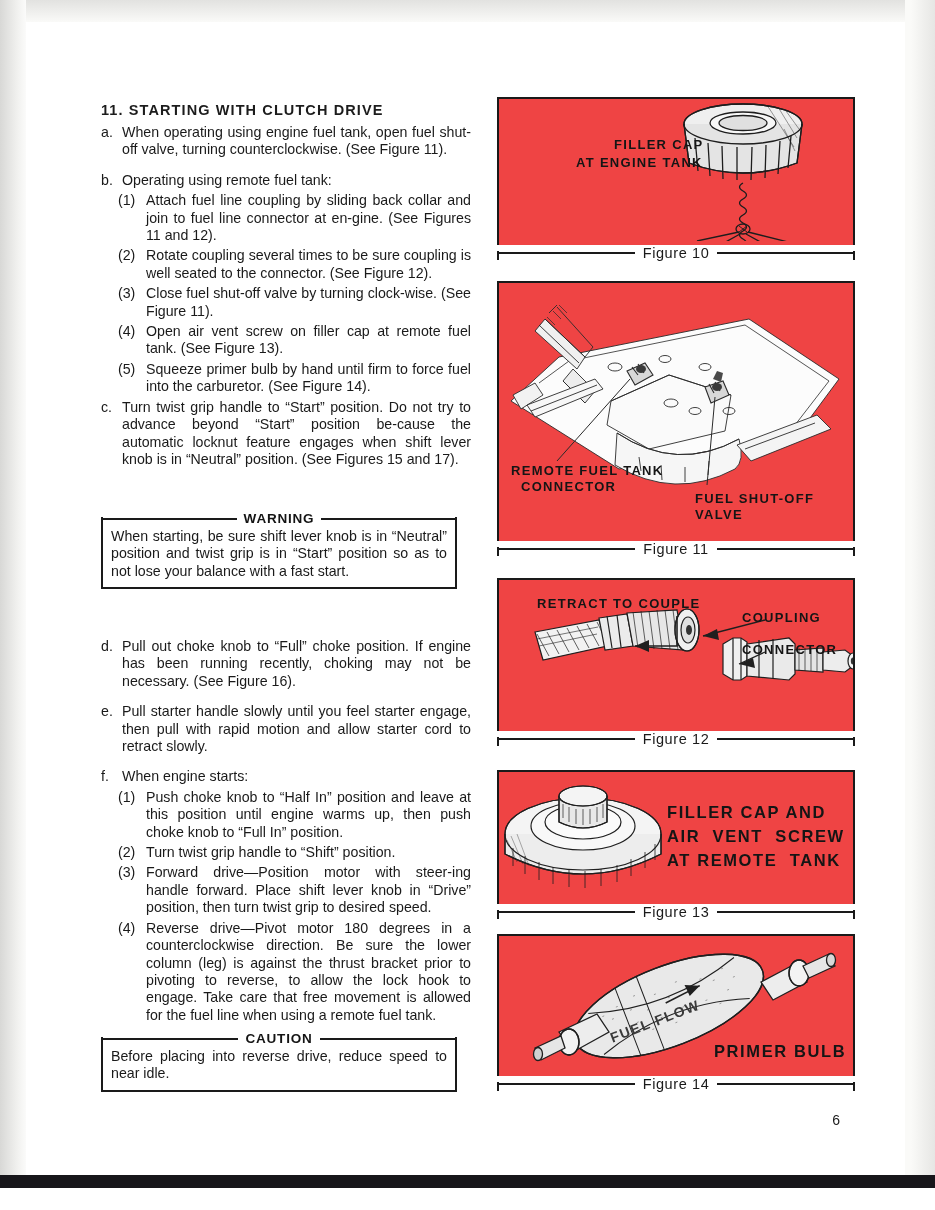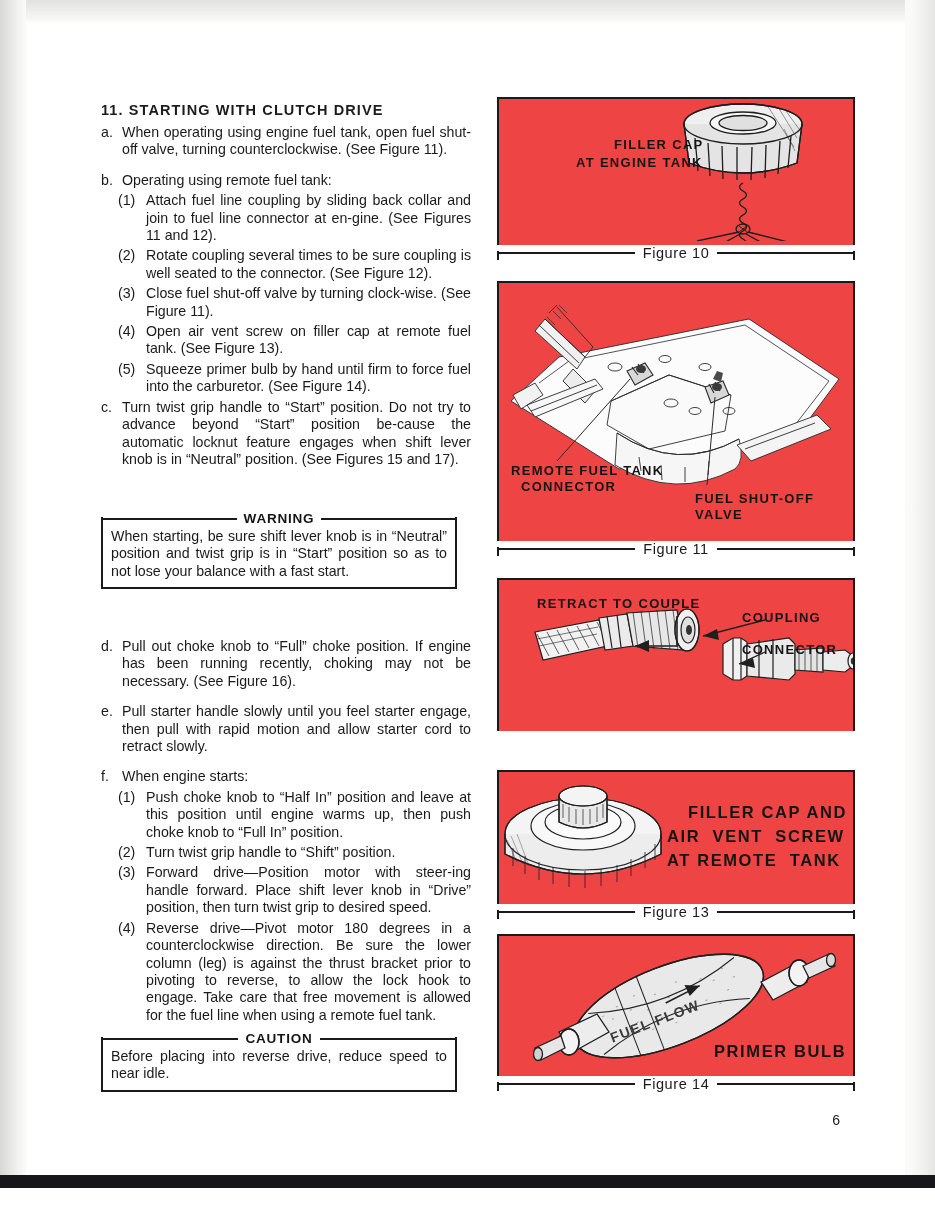--- a/index.html
+++ b/index.html
@@ -449,25 +449,32 @@
           <path d="M108 66 L122 60 L122 72 Z" fill="#1f1f1f" stroke="none"></path>
 
           <path d="M238 40 L176 56" stroke-width="1.3"></path>
           <path d="M176 56 L190 49 L192 60 Z" fill="#1f1f1f" stroke="none"></path>
 
           <path d="M238 72 L212 84" stroke-width="1.3"></path>
           <path d="M212 84 L226 78 L228 88 Z" fill="#1f1f1f" stroke="none"></path>
         </g>
       </svg>
     </div>
+    <div class="fig-caption-row">
+      <div class="stub l"></div>
+      <div class="stub r"></div>
+      <div class="fig-rule lead"></div>
+      <div class="fig-caption">Figure 12</div>
+      <div class="fig-rule"></div>
+    </div>
   </div>
 
   <div class="figure" style="top:770px;">
     <div class="fig-frame" style="height:132px;">
-      <div class="fig-label big" style="left:168px; top:28px;margin-left:21px;">FILLER CAP AND</div>
+      <div class="fig-label big" style="left:168px; top:28px;">FILLER CAP AND</div>
       <div class="fig-label big" style="left:168px; top:52px;">AIR  VENT  SCREW</div>
       <div class="fig-label big" style="left:168px; top:76px;">AT REMOTE  TANK</div>
       <svg width="354" height="128" viewBox="0 0 354 128">
         <g stroke="#1f1f1f" fill="none" stroke-width="1.2">
 
           <ellipse cx="84" cy="62" rx="78" ry="36" fill="#f4f4f4"></ellipse>
           <path d="M6 62 L6 82 Q84 122 162 82 L162 62" fill="#ededed"></path>
           <path d="M6 62 L6 82 Q84 122 162 82 L162 62"></path>
           <ellipse cx="84" cy="62" rx="78" ry="36"></ellipse>
 

